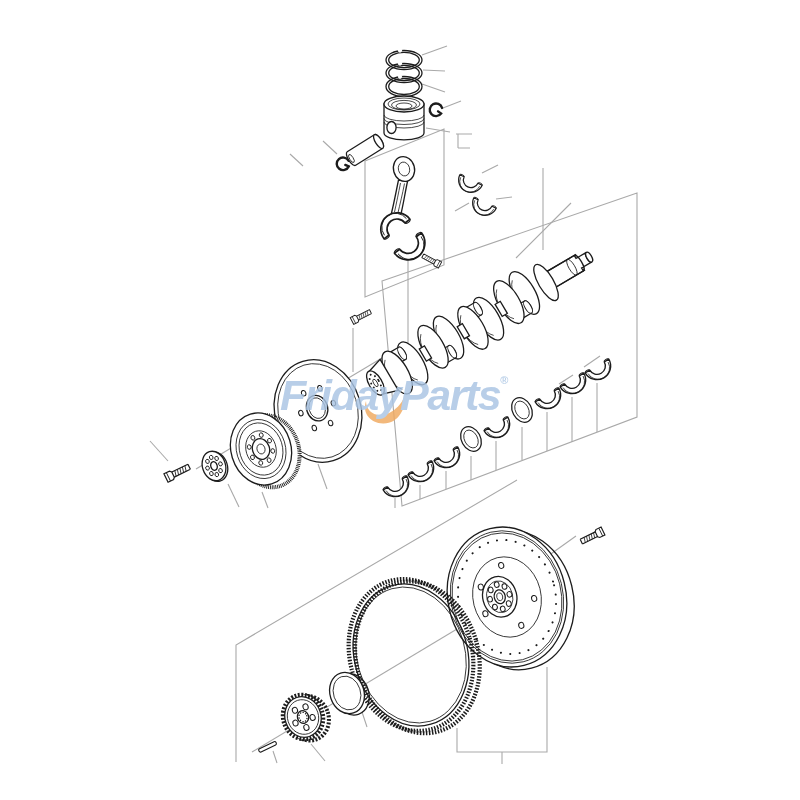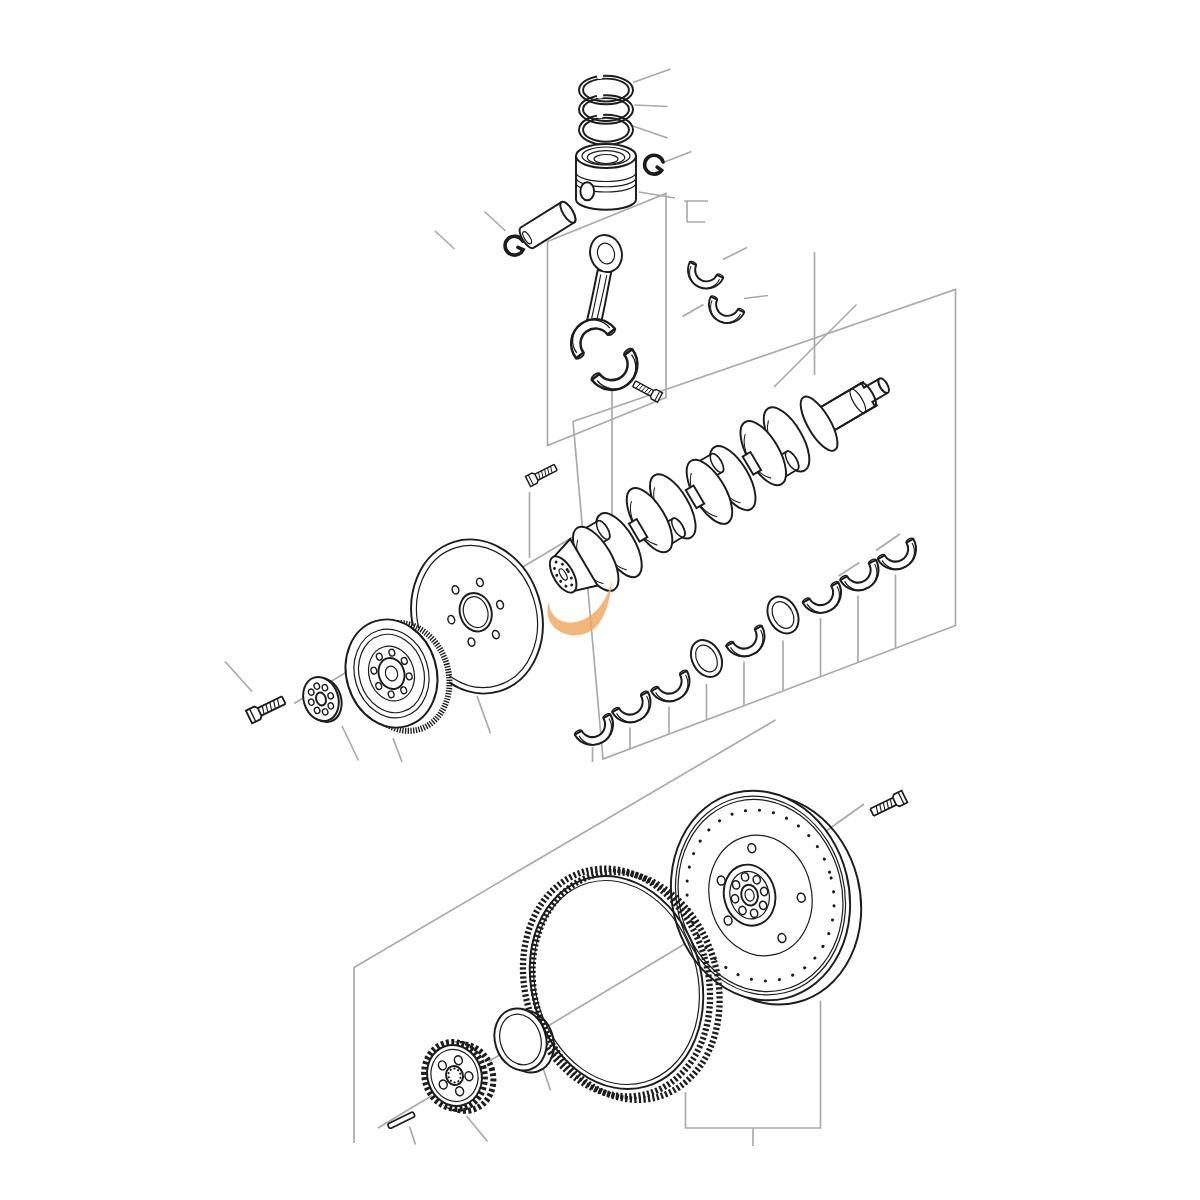--- a/index.html
+++ b/index.html
@@ -355,13 +355,14 @@
   <g transform="translate(259,751) rotate(-26)">
     <rect x="0" y="-1.8" width="19" height="3.6" rx="1.4" fill="#fff" stroke="#1c1c1c" stroke-width="1.1"></rect>
   </g>
 </svg>
 </div>
 
 <div class="watermark">
   <svg class="wm-swoosh" width="58" height="46" viewBox="0 0 58 46">
     <path d="M50,2 C46,18 36,29 23,30 C14,30.5 8,24 8,16 C4,28 12,38 25,38.5 C40,39 48,25 50,2 Z" fill="var(--wm-orange)"></path>
   </svg>
+  <div class="wm-text"><span>Friday</span><span>Parts</span><span class="wm-reg">®</span></div>
 </div>
 
 </body></html>

